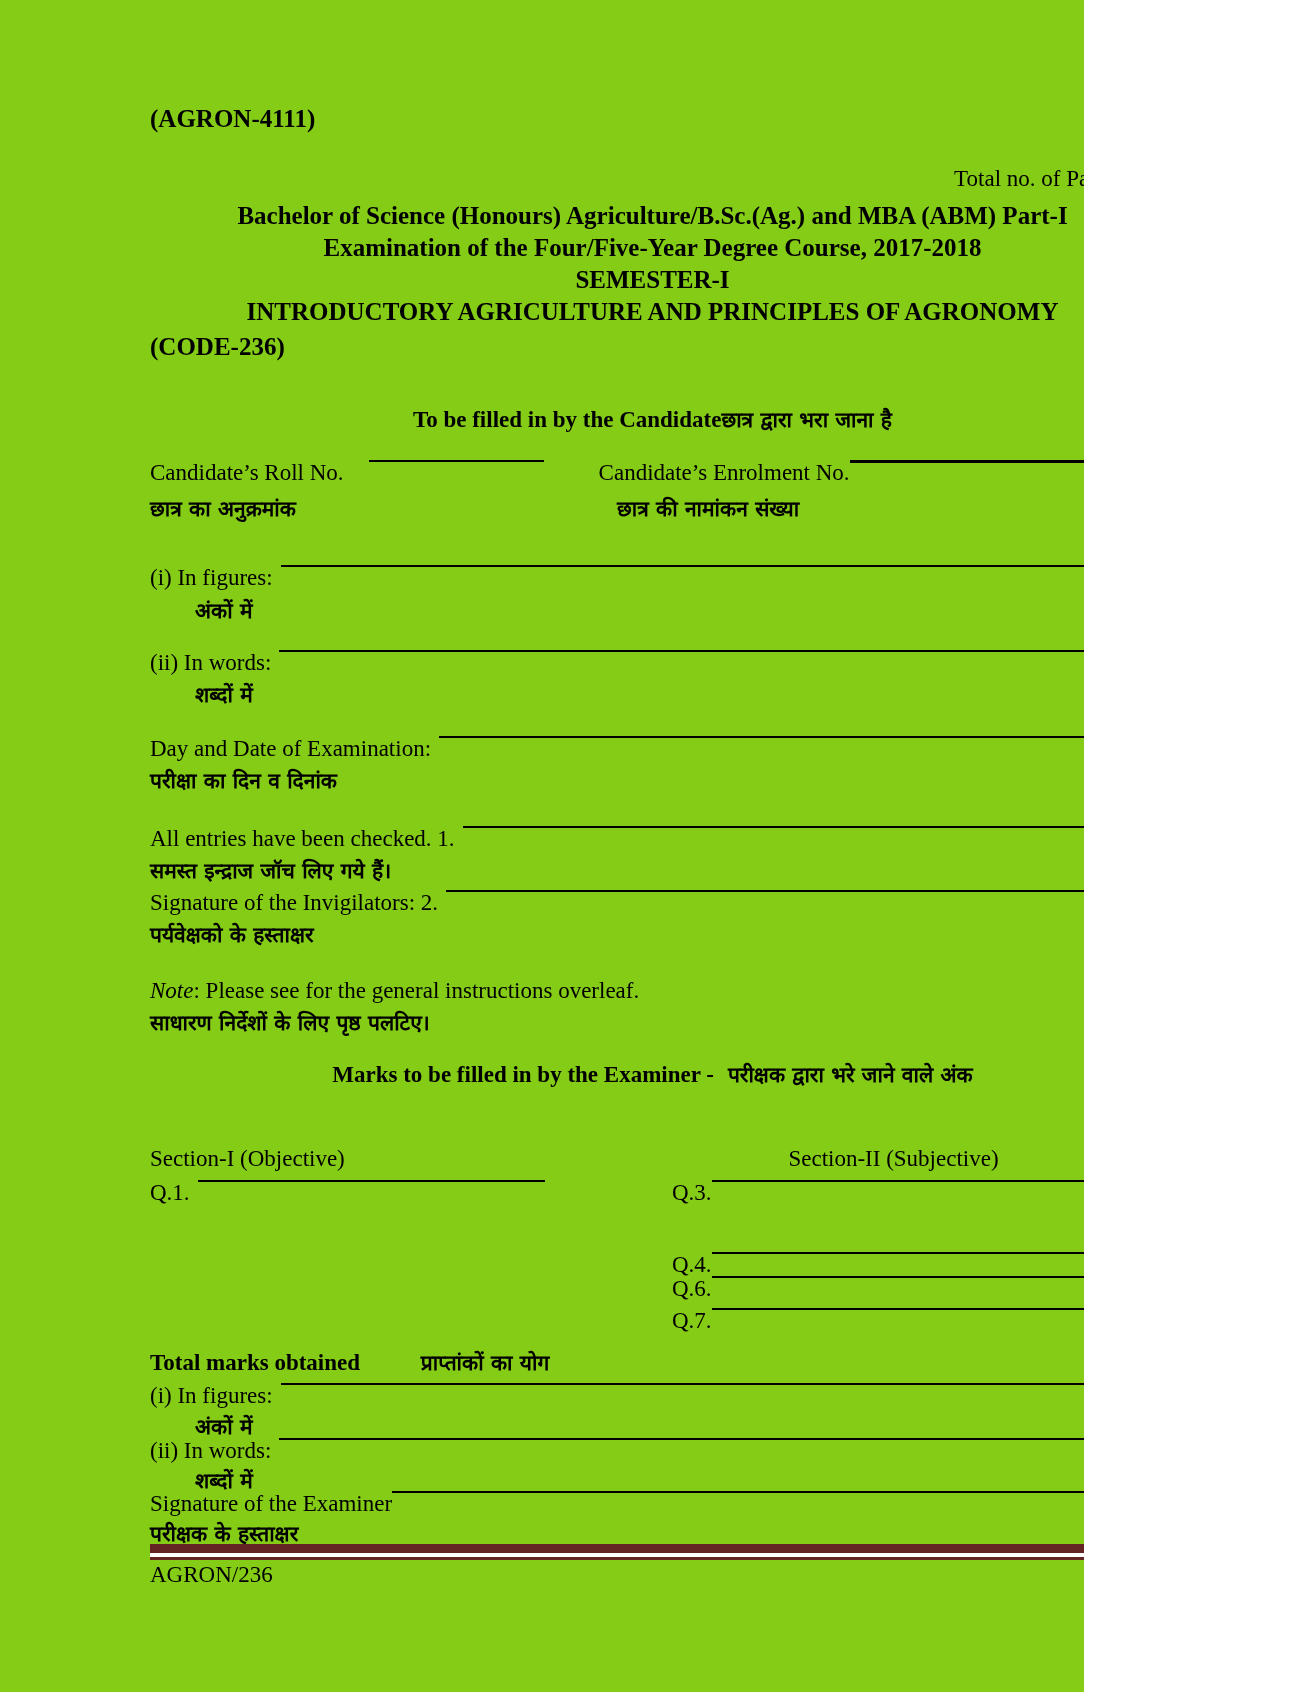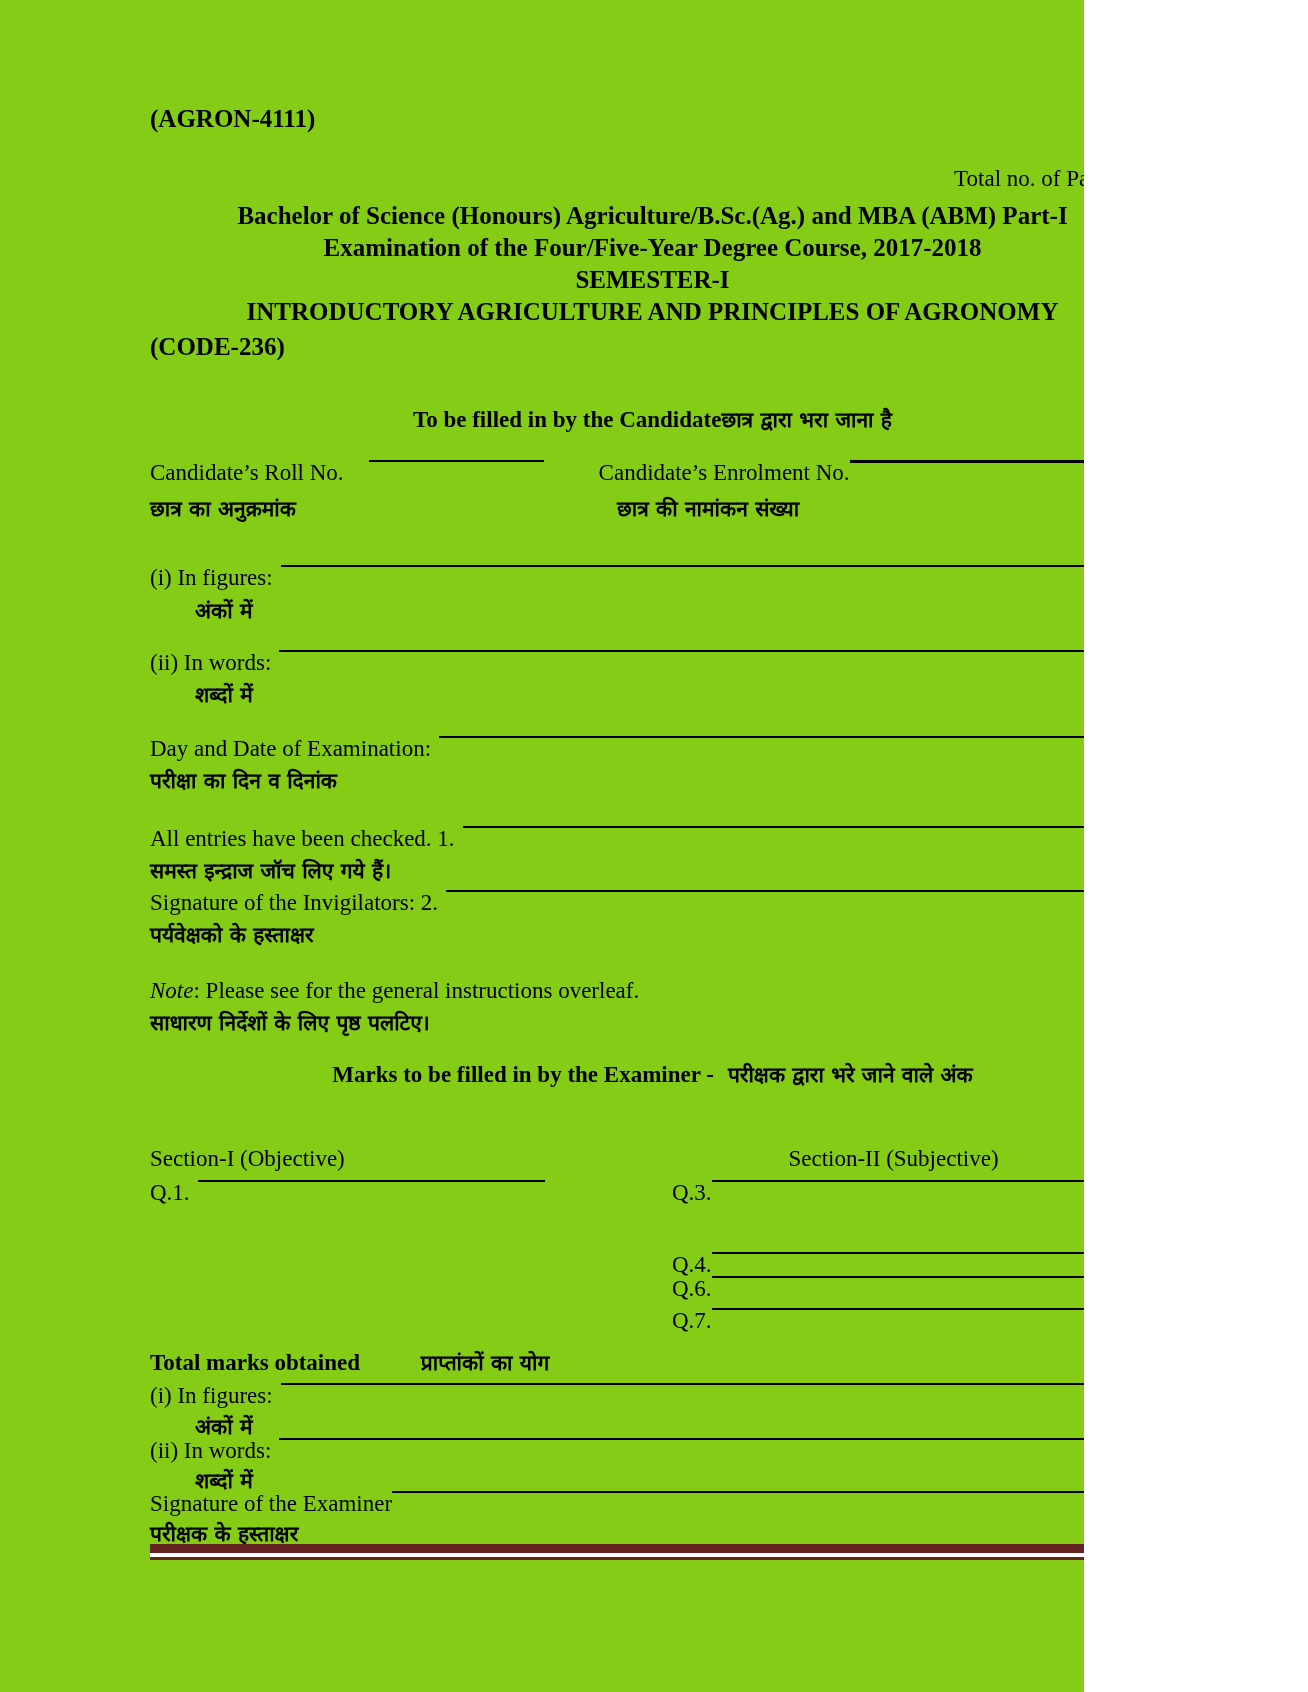--- a/index.html
+++ b/index.html
@@ -162,14 +162,18 @@
     <span class="fill"></span>
   </div>
   <div class="row hi" style="top:1519px">परीक्षक के हस्ताक्षर</div>
 
   <div class="footer-bar" style="top:1544px">
     <div class="bar-thick" style="background-color: rgb(99, 36, 35);"></div>
     <div class="bar-gap"></div>
     <div class="bar-thin" style="background-color: rgb(99, 36, 35);"></div>
   </div>
 
+  <div class="row footer-text" style="top:1562px">
+    <span>AGRON/236</span>
+    <span>Page 1</span>
+  </div>
 
 </div>
 
 </body></html>

